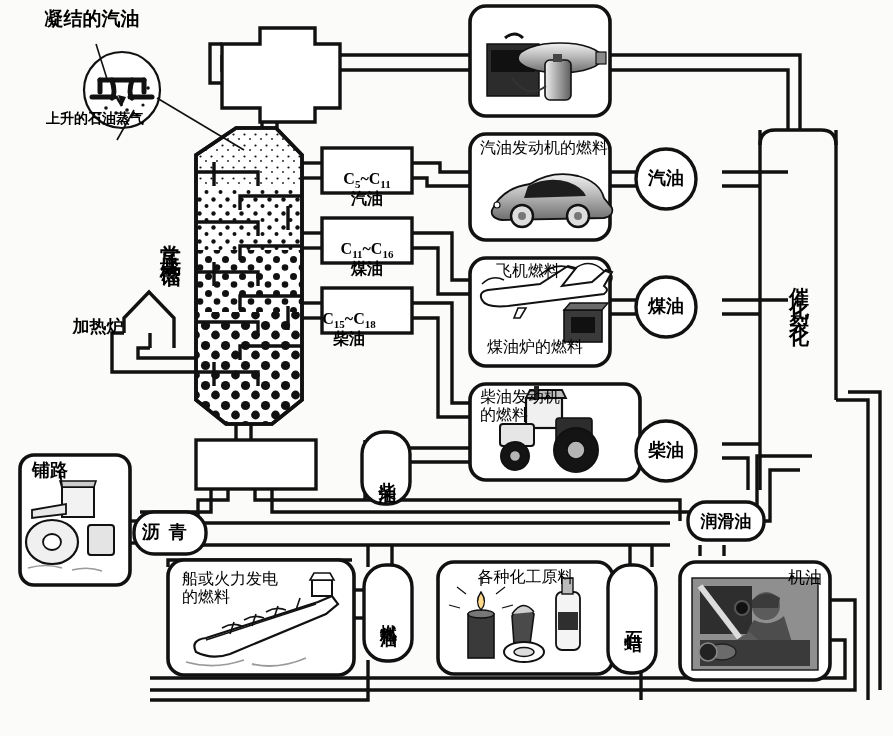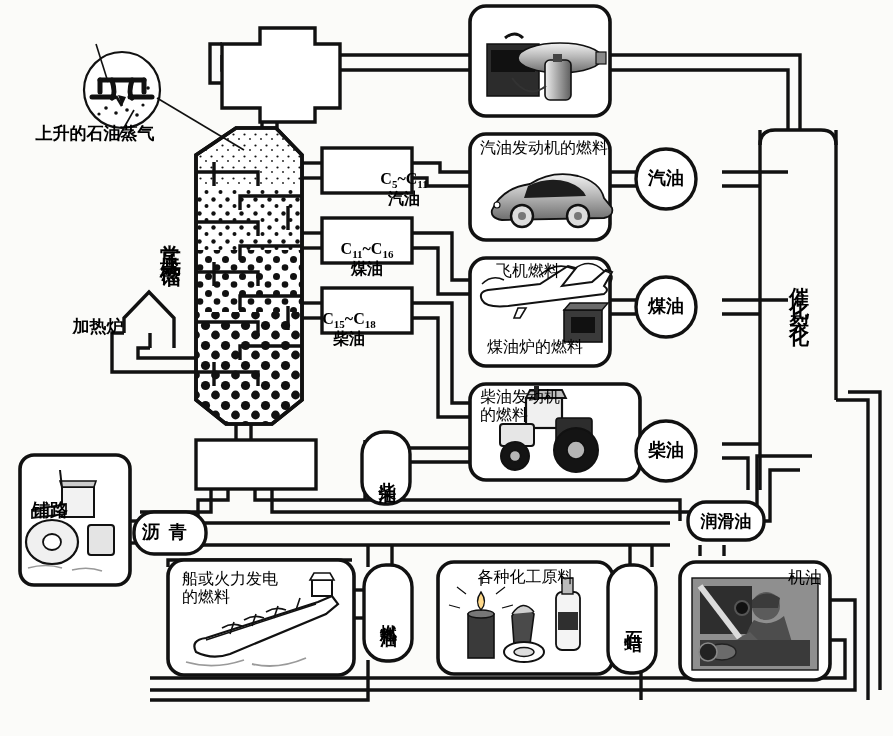--- a/index.html
+++ b/index.html
@@ -337,32 +337,33 @@
       <path d="M752 600 q14 -12 28 -2 l-2 10 l-26 0 Z" fill="#3b3b3b"></path>
       <path d="M754 620 q16 8 30 -4 l14 46 l-56 0 q2 -30 12 -42 Z" fill="#4d4d4d"></path>
       <path d="M750 632 q-18 8 -24 20 l16 8 q10 -14 20 -16 Z" fill="#5a5a5a"></path>
       <rect x="700" y="640" width="110" height="26" fill="#3a3a3a"></rect>
       <ellipse cx="722" cy="652" rx="14" ry="8" fill="#6b6b6b" stroke="#222" stroke-width="1.4"></ellipse>
       <circle cx="708" cy="652" r="9" fill="#222" stroke="#888" stroke-width="1.6"></circle>
     </g>
 
   </svg>
 
-
-  <div class="lbl" style="left:10px;top:124px;width:170px;font-size:17px;">上升的石油蒸气</div>
+  <div class="lbl" style="left:22px;top:8px;width:140px;font-size:19px;">凝结的汽油</div>
+
+  <div class="lbl" style="left:10px;top:111px;width:170px;font-size:14px;">上升的石油蒸气</div>
 
   <div class="lbl" style="left:62px;top:317px;width:72px;font-size:17px;">加热炉</div>
 
   <div class="lbl vlabel" style="left:158px;top:152px;height:180px;font-size:21px;letter-spacing:.34em;">常压蒸馏</div>
 
   <div class="lbl vlabel" style="left:788px;top:182px;height:230px;font-size:20px;letter-spacing:.66em;">催化裂化</div>
 
 
 
-  <div class="lbl" style="left:322px;top:152px;width:90px;font-size:16px;padding-left:37px;">
+  <div class="lbl" style="left:322px;top:152px;width:90px;font-size:16px;">
     <span class="serifn">C</span><span class="sub">5</span>~<span class="serifn">C</span><span class="sub">11</span><br><span>汽油</span>
   </div>
 
   <div class="lbl" style="left:322px;top:222px;width:90px;font-size:16px;">
     <span class="serifn">C</span><span class="sub">11</span>~<span class="serifn">C</span><span class="sub">16</span><br><span>煤油</span>
   </div>
 
   <div class="lbl" style="left:304px;top:292px;width:90px;font-size:16px;">
     <span class="serifn">C</span><span class="sub">15</span>~<span class="serifn">C</span><span class="sub">18</span><br><span>柴油</span>
   </div>
@@ -370,21 +371,21 @@
 
 
   <div class="cap" style="left:480px;top:139px;width:140px;font-size:16px;">汽油发动机的燃料</div>
 
   <div class="cap" style="left:496px;top:262px;width:130px;font-size:16px;">飞机燃料</div>
   <div class="cap" style="left:487px;top:338px;width:130px;font-size:16px;">煤油炉的燃料</div>
 
   <div class="cap" style="left:480px;top:388px;width:120px;font-size:16px;white-space:pre-line;">柴油发动机
 的燃料</div>
 
-  <div class="cap" style="left:32px;top:460px;width:90px;font-size:18px;font-weight:700;margin-top:40px;">铺路</div>
+  <div class="cap" style="left:32px;top:460px;width:90px;font-size:18px;font-weight:700;">铺路</div>
 
   <div class="cap" style="left:182px;top:570px;width:130px;font-size:16px;white-space:pre-line;">船或火力发电
 的燃料</div>
 
   <div class="cap" style="left:448px;top:568px;width:155px;text-align:center;font-size:16px;">各种化工原料</div>
 
   <div class="cap" style="left:700px;top:568px;width:122px;text-align:right;font-size:17px;">机油</div>
 
   <div class="lbl" style="left:636px;top:168px;width:60px;font-size:18px;">汽油</div>
   <div class="lbl" style="left:636px;top:296px;width:60px;font-size:18px;">煤油</div>

